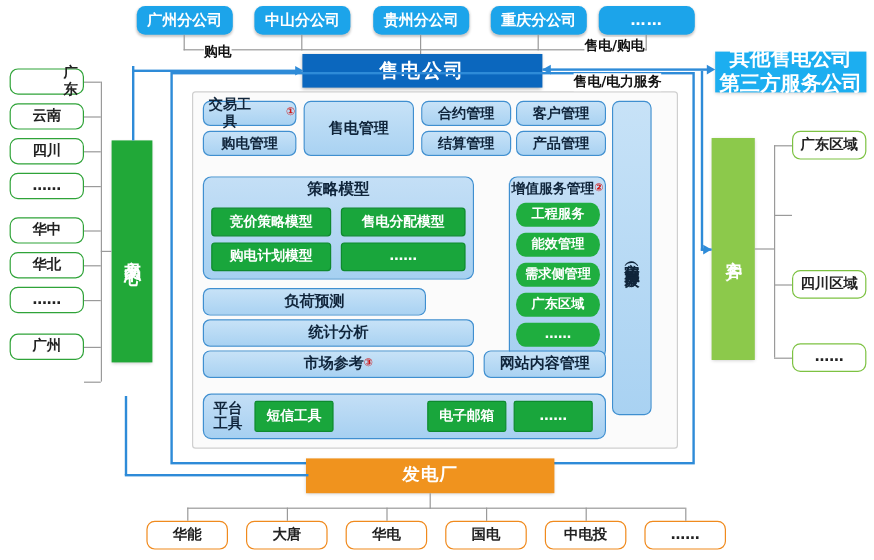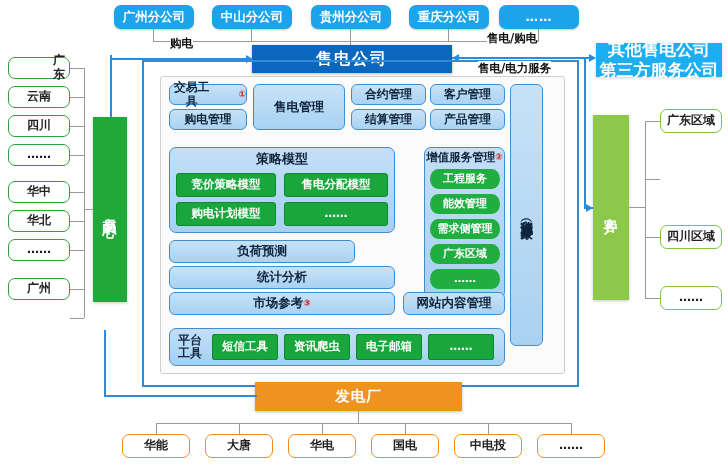--- a/index.html
+++ b/index.html
@@ -179,21 +179,20 @@
   </div>
 
   <div class="abs box mod" style="left:403px;top:292px;width:102px;height:23px;">网站内容管理</div>
 
   <div class="abs grp" style="left:169px;top:328px;width:336px;height:38px;"></div>
   <div class="abs box twoline" style="left:173px;top:331px;width:34px;height:32px;font-size:12px;font-weight:bold;color:#10253b;line-height:1.05;">
     <span>平台</span>
     <span>工具</span>
   </div>
   <div class="abs box gmod flat" style="left:212px;top:334px;width:66px;height:26px;">短信工具</div>
-  <div class="abs box gmod flat" style="left:284px;top:334px;width:66px;height:26px;">资讯爬虫</div>
   <div class="abs box gmod flat" style="left:356px;top:334px;width:66px;height:26px;">电子邮箱</div>
   <div class="abs box gmod flat" style="left:428px;top:334px;width:66px;height:26px;">……</div>
 
   <div class="abs box solid-green" style="left:93px;top:117px;width:34px;height:185px;">
     <span class="vert">交易中心</span>
   </div>
 
   <div class="abs box out-green" style="left:8px;top:57px;width:62px;height:22px;padding-left:40px;">广东</div>
   <div class="abs box out-green" style="left:8px;top:86px;width:62px;height:22px;">云南</div>
   <div class="abs box out-green" style="left:8px;top:115px;width:62px;height:22px;">四川</div>

